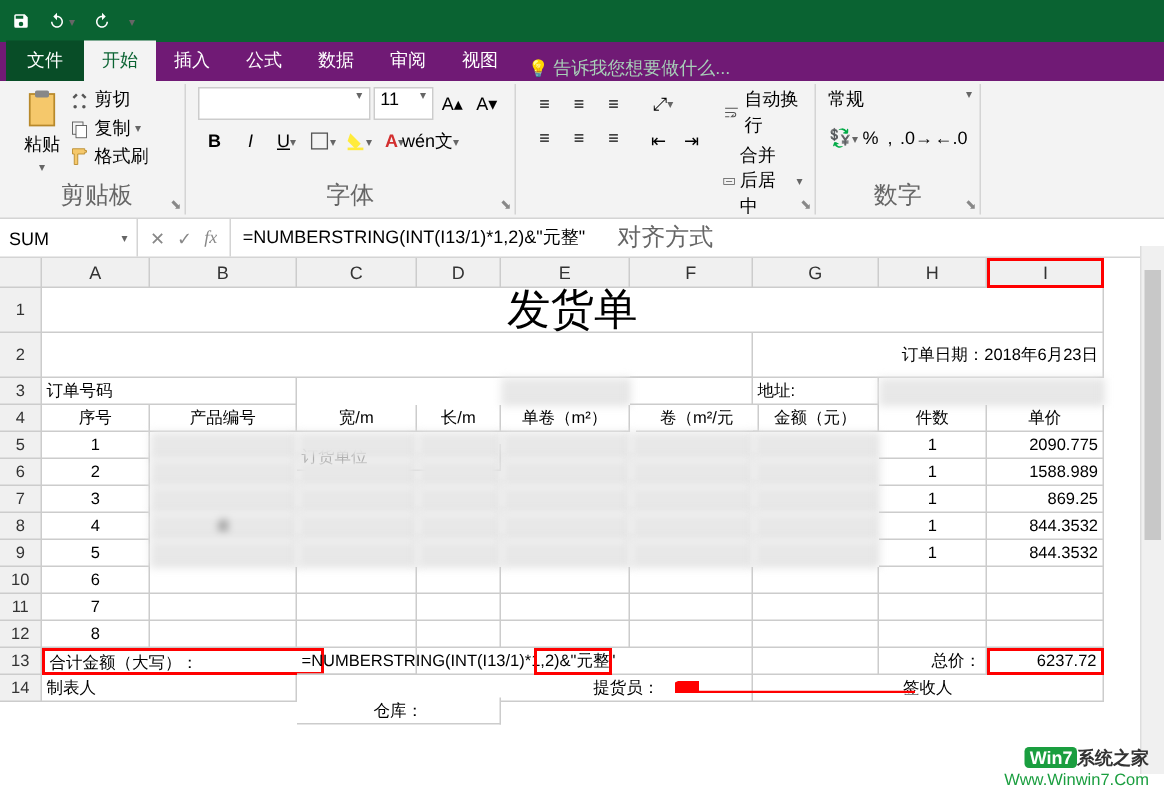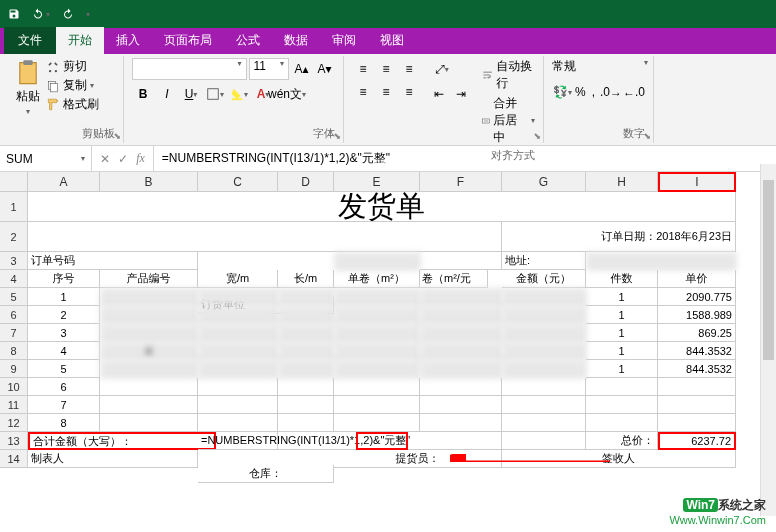--- a/index.html
+++ b/index.html
@@ -1,27 +1,27 @@
 <!DOCTYPE html>
 <html><head>
 <meta charset="utf-8">
 <style>
 *{margin:0;padding:0;box-sizing:border-box;font-family:"Microsoft YaHei",Arial,sans-serif;font-size:12px}
 body{width:776px;height:532px;background:#fff;overflow:hidden;position:relative}
 .titlebar{height:28px;background:#0a6332;display:flex;align-items:center;padding:0 8px;gap:12px}
 .titlebar .tb-item{color:#fff;font-size:11px;display:flex;align-items:center;gap:2px}
 .titlebar svg{width:12px;height:12px;fill:#fff}
-.ribbon-tabs{height:26px;background:#a21caf;display:flex;align-items:flex-end;padding:0 4px}
+.ribbon-tabs{height:26px;background:#701a75;display:flex;align-items:flex-end;padding:0 4px}
 .ribbon-tabs .tab{padding:5px 12px;color:#fff;font-size:12px;cursor:pointer}
 .ribbon-tabs .tab.active{background:#f3f3f3;color:#0a6332}
 .ribbon-tabs .file-tab{background:#084d27;color:#fff;padding:5px 14px}
 .ribbon-tabs .tell-me{color:#a8d0b8;margin-left:8px;font-size:11px}
 .ribbon{height:92px;background:#f3f3f3;border-bottom:1px solid #d4d4d4;display:flex;padding:2px 6px}
 .ribbon-group{border-right:1px solid #d4d4d4;padding:2px 8px 0;display:flex;flex-direction:column;justify-content:space-between;position:relative}
-.ribbon-group-label{text-align:right;color:#666;font-size:11px;padding:2px 0}
+.ribbon-group-label{text-align:center;color:#666;font-size:16px;padding:2px 0}
 .ribbon-group-content{display:flex;gap:4px;flex:1}
 .paste-btn{display:flex;flex-direction:column;align-items:center;gap:2px}
 .paste-btn svg{width:28px;height:28px}
 .clip-col{display:flex;flex-direction:column;gap:2px;font-size:11px}
 .clip-row{display:flex;align-items:center;gap:3px}
 .clip-row svg{width:14px;height:14px}
 .font-top{display:flex;gap:2px;align-items:center}
 .font-top select,.font-top .sel{border:1px solid #ccc;height:22px;font-size:11px;padding:0 4px;background:#fff}
 .font-bot{display:flex;gap:2px;margin-top:3px}
 .fb-btn{width:22px;height:22px;border:1px solid transparent;display:flex;align-items:center;justify-content:center;font-size:12px;cursor:pointer}
@@ -84,25 +84,25 @@
     </span>
   <span class="tb-item">
       <span class="dd-arrow">▾</span>
     </span>
 </div>
 
 <div class="ribbon-tabs">
   <div class="tab file-tab">文件</div>
   <div class="tab active">开始</div>
   <div class="tab">插入</div>
-  <div class="tab">页面布局</div>
   <div class="tab">公式</div>
   <div class="tab">数据</div>
   <div class="tab">审阅</div>
   <div class="tab">视图</div>
+  <div class="tell-me">💡 <span>告诉我您想要做什么...</span></div>
 </div>
 
 <div class="ribbon">
   <div class="ribbon-group" style="width:118px">
     <div class="ribbon-group-content">
       <div class="paste-btn">
         <svg viewBox="0 0 24 24">
             <rect x="5" y="4" width="14" height="18" fill="#f5c86b" stroke="#b8892b"></rect>
             <rect x="8" y="2" width="8" height="4" fill="#888" rx="1"></rect>
           </svg>
@@ -292,21 +292,21 @@
       <div class="cell " style="left: 170px; top: 60px; width: 136px; height: 18px; margin-top: 44px;">订货单位</div>
       <div class="cell blur" style="left: 306px; top: 60px; width: 86px; height: 18px;"></div>
       <div class="cell " style="left: 392px; top: 60px; width: 82px; height: 18px;"></div>
       <div class="cell " style="left: 474px; top: 60px; width: 84px; height: 18px;">地址:</div>
       <div class="cell blur" style="left: 558px; top: 60px; width: 150px; height: 18px;"></div>
       <div class="cell center" style="left: 0px; top: 78px; width: 72px; height: 18px;">序号</div>
       <div class="cell center" style="left: 72px; top: 78px; width: 98px; height: 18px;">产品编号</div>
       <div class="cell center" style="left: 170px; top: 78px; width: 80px; height: 18px;">宽/m</div>
       <div class="cell center" style="left: 250px; top: 78px; width: 56px; height: 18px;">长/m</div>
       <div class="cell center" style="left: 306px; top: 78px; width: 86px; height: 18px;">单卷（m²）</div>
-      <div class="cell center" style="left: 378px; top: 78px; width: 82px; height: 18px;">卷（m²/元</div>
+      <div class="cell center" style="left: 396px; top: 78px; width: 82px; height: 18px;">卷（m²/元</div>
       <div class="cell center" style="left: 474px; top: 78px; width: 84px; height: 18px;">金额（元）</div>
       <div class="cell center" style="left: 558px; top: 78px; width: 72px; height: 18px;">件数</div>
       <div class="cell center" style="left: 630px; top: 78px; width: 78px; height: 18px;">单价</div>
       <div class="cell center" style="left: 0px; top: 96px; width: 72px; height: 18px;">1</div>
       <div class="cell center blur" style="left: 72px; top: 96px; width: 98px; height: 18px;"></div>
       <div class="cell blur" style="left: 170px; top: 96px; width: 80px; height: 18px;"></div>
       <div class="cell blur" style="left: 250px; top: 96px; width: 56px; height: 18px;"></div>
       <div class="cell blur" style="left: 306px; top: 96px; width: 86px; height: 18px;"></div>
       <div class="cell blur" style="left: 392px; top: 96px; width: 82px; height: 18px;"></div>
       <div class="cell blur" style="left: 474px; top: 96px; width: 84px; height: 18px;"></div>

